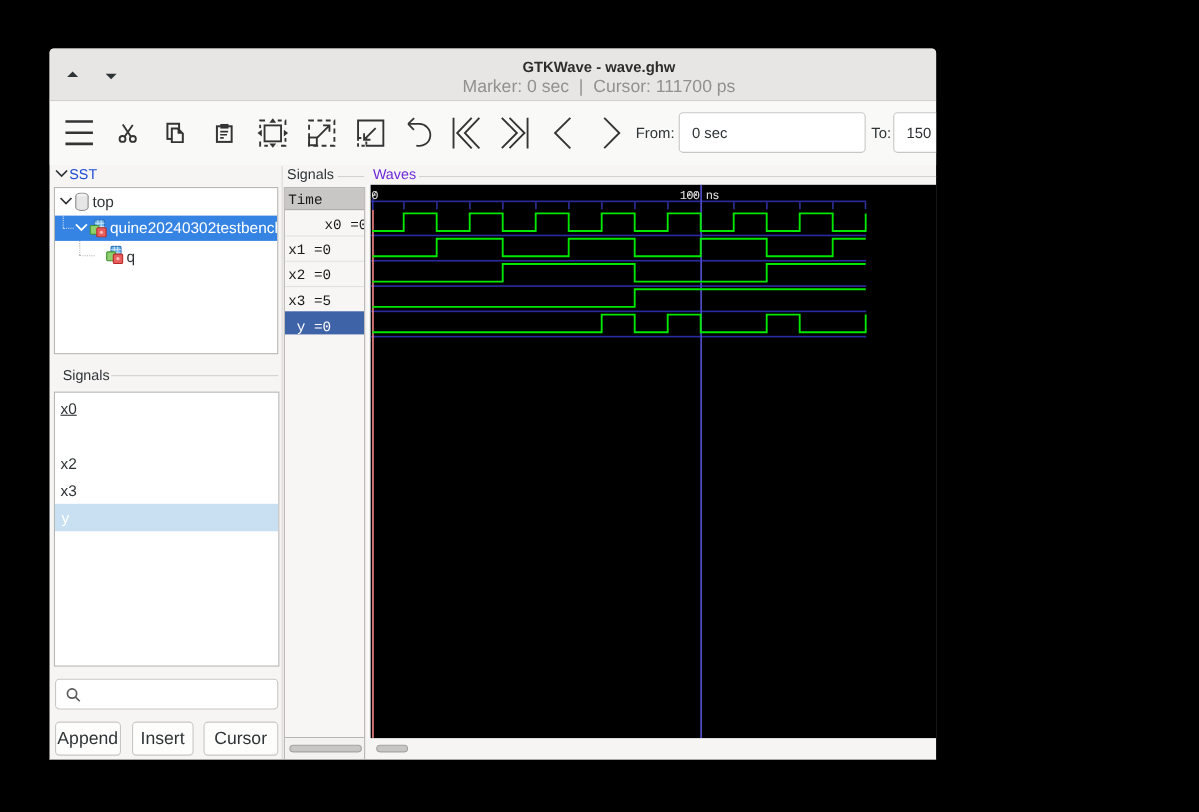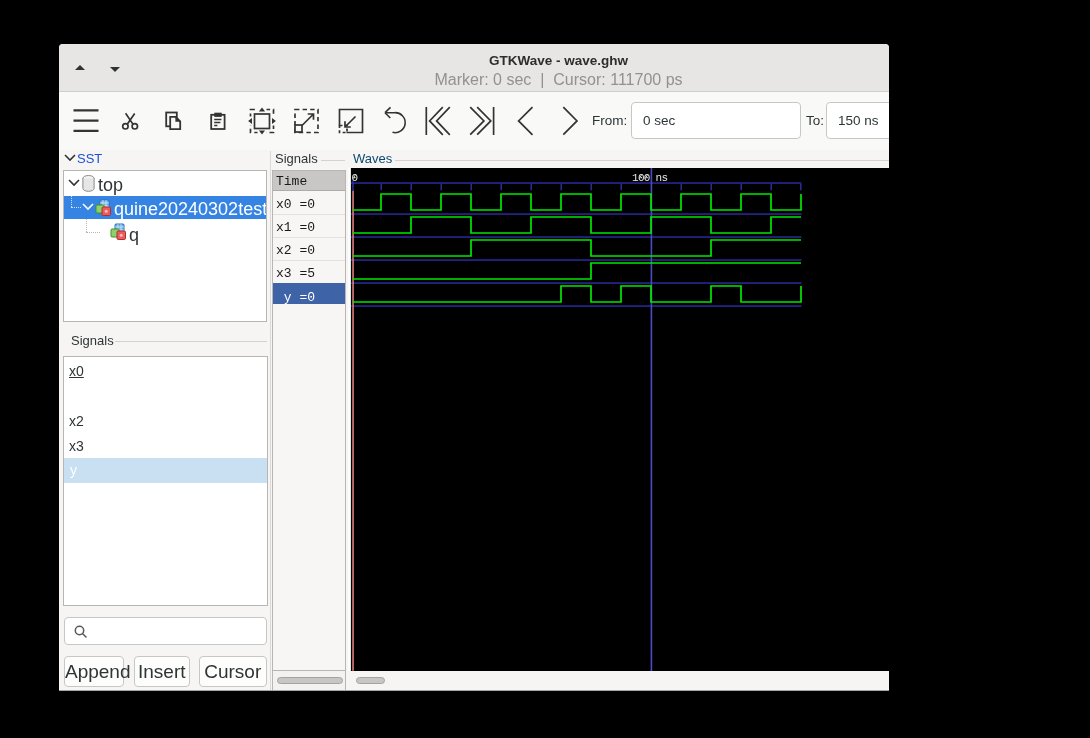--- a/index.html
+++ b/index.html
@@ -1,20 +1,20 @@
 <!DOCTYPE html>
 <html><head>
 <meta charset="utf-8">
 <style>
   html,body{margin:0;padding:0;}
   body{width:1090px;height:738px;background:#000;position:relative;overflow:hidden;
        font-family:"Liberation Sans",sans-serif;}
   .abs{position:absolute;}
-  #win{left:59px;top:44px;width:806px;height:647px;background:#f6f5f4;
-       border-radius:4px 4px 0 0;overflow:hidden;padding-left:24px;}
+  #win{left:45px;top:44px;width:806px;height:647px;background:#f6f5f4;
+       border-radius:4px 4px 0 0;overflow:hidden;}
   
   #titlebar{left:0;top:0;width:999px;height:47px;background:#e8e6e5;
             border-bottom:1px solid #d0cecc;}
   .tri-up{left:16px;top:21.4px;width:0;height:0;border-left:5.2px solid transparent;
           border-right:5.2px solid transparent;border-bottom:5.8px solid #2e3436;}
   .tri-dn{left:51px;top:22.6px;width:0;height:0;border-left:5.2px solid transparent;
           border-right:5.2px solid transparent;border-top:5.8px solid #2e3436;}
   #title{left:0;top:9px;width:999px;text-align:center;font-size:13.5px;font-weight:bold;color:#2d2d2d;}
   #subtitle{left:0;top:27px;width:999px;text-align:center;font-size:16px;color:#929090;}
   
@@ -22,30 +22,30 @@
   .tlabel{font-size:13.5px;color:#2e3436;top:21px;}
   .tinput{top:10px;height:37px;background:#fff;border:1px solid #c9c7c5;border-radius:4px;
           font-size:13.5px;color:#2e3436;line-height:35px;padding-left:11px;box-sizing:border-box;}
   
   #sstlabel{left:18px;top:107px;font-size:13px;color:#1d4ed8;}
   #treebox{left:4px;top:126px;width:204px;height:152px;background:#fff;border:1px solid #b8b6b3;box-sizing:border-box;overflow:hidden;}
   #siglabel{left:12px;top:289px;font-size:13px;color:#2e3436;}
   #listbox{left:4px;top:312px;width:205px;height:250px;background:#fff;border:1px solid #b8b6b3;box-sizing:border-box;overflow:hidden;}
   #searchbox{left:5px;top:573px;width:203px;height:28px;background:#fff;border:1px solid #c9c7c5;border-radius:4px;box-sizing:border-box;}
   .btn{top:612px;height:31px;background:#fdfdfc;border:1px solid #c9c7c5;border-radius:4px;
-       font-size:19px;color:#2e3436;text-align:center;line-height:29px;box-sizing:border-box;}
-  .treerow{left:0;width:100%;height:23px;font-size:18px;color:#2e3436;}
+       font-size:16px;color:#2e3436;text-align:center;line-height:29px;box-sizing:border-box;}
+  .treerow{left:0;width:100%;height:23px;font-size:14px;color:#2e3436;}
   .listrow{left:0;width:100%;height:25px;font-size:14px;color:#2e3436;}
   
   #nameslabel{left:216px;top:107px;font-size:13px;color:#2e3436;}
   #namesbox{left:213px;top:126px;width:74px;height:501px;background:#f7f6f5;border:1px solid #b8b6b3;box-sizing:border-box;
             font-family:"Liberation Mono",monospace;font-size:13px;color:#1a1a1a;overflow:hidden;}
   .nrow{left:0;width:100%;}
   
-  #waveslabel{left:294px;top:107px;font-size:13px;color:#0c4a6e;}
+  #waveslabel{left:294px;top:107px;font-size:13px;color:#6d28d9;}
   #waveblack{left:292px;top:124px;width:688px;height:503px;background:#000;}
   .frameline{height:1px;background:#d4d2d0;top:116px;}
   .thumb{background:#c8c6c4;border:1px solid #a5a3a1;border-radius:4px;box-sizing:border-box;}
 </style>
 </head>
 <body>
 <div id="win" class="abs">
   <div id="titlebar" class="abs">
     <div class="tri-up abs"></div>
     <div class="tri-dn abs"></div>
@@ -220,21 +220,21 @@
   <div class="btn abs" style="left:74.5px;width:56.5px;">Insert</div>
   <div class="btn abs" style="left:140px;width:67.5px;">Cursor</div>
 
   <div class="abs" style="left:210.5px;top:107px;width:1px;height:538.5px;background:#dbd9d7;"></div>
   <div class="frameline abs" style="left:262px;width:24px;"></div>
   <div id="nameslabel" class="abs">Signals</div>
   <div id="namesbox" class="abs">
     <div class="nrow abs" style="top:0;height:20px;background:#c9c7c5;border-bottom:1px solid #aeacaa;box-sizing:border-box;">
       <span class="abs" style="left:3px;top:3px;">Time</span>
       </div>
-    <div class="nrow abs" style="top:26px;left:3px;">x0 =0</div>
+    <div class="nrow abs" style="top:26px;left:3px;text-align:right;">x0 =0</div>
     <div class="nrow abs" style="top:42.5px;height:1px;background:#e2e1e0;"></div>
     <div class="nrow abs" style="top:49px;left:3px;">x1 =0</div>
     <div class="nrow abs" style="top:65.5px;height:1px;background:#e2e1e0;"></div>
     <div class="nrow abs" style="top:72px;left:3px;">x2 =0</div>
     <div class="nrow abs" style="top:88.5px;height:1px;background:#e2e1e0;"></div>
     <div class="nrow abs" style="top:95px;left:3px;">x3 =5</div>
     <div class="nrow abs" style="top:112px;height:21px;background:#3f63a7;color:#fff;">
       <span class="abs" style="left:3px;top:7px;">&nbsp;y =0</span>
       </div>
   </div>

